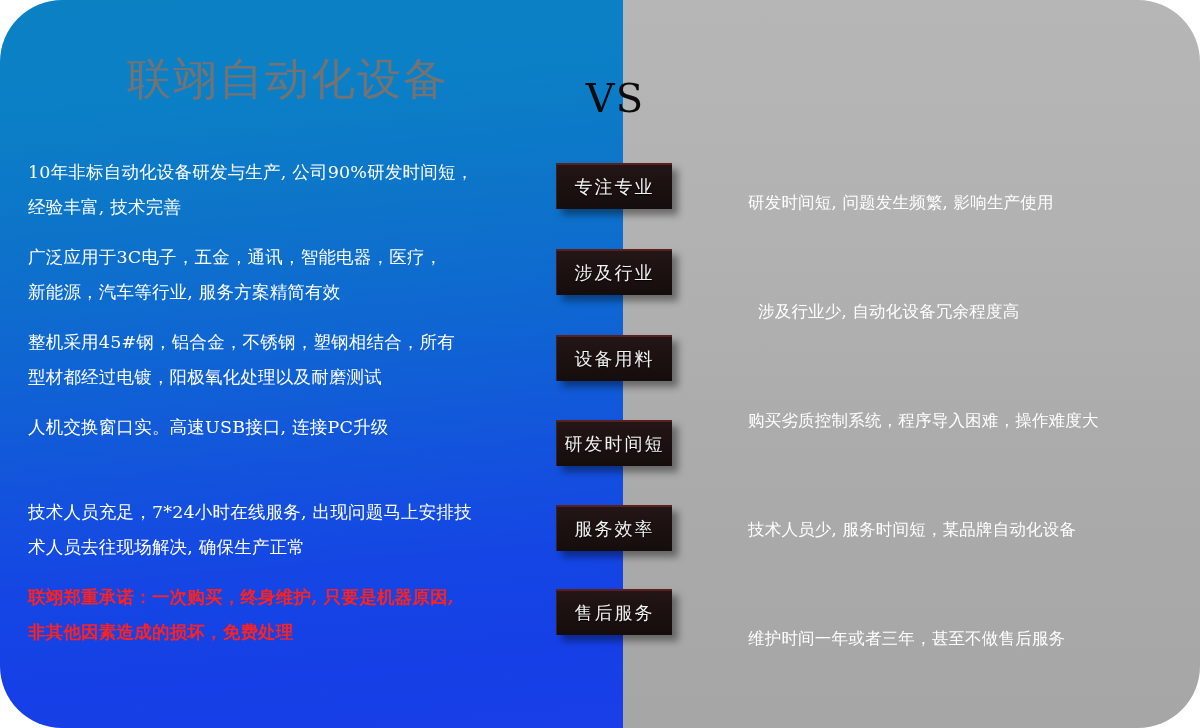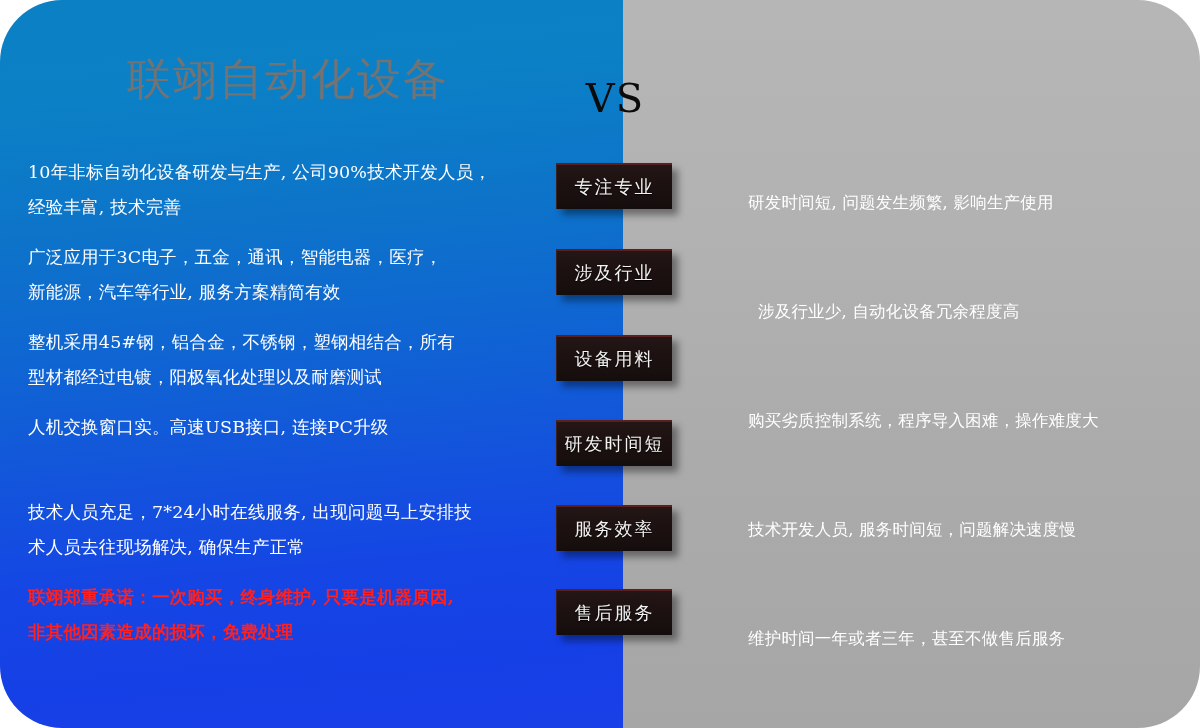--- a/index.html
+++ b/index.html
@@ -166,21 +166,21 @@
 <div id="stage">
 
   <div class="panel panel-left"></div>
   <div class="panel panel-right"></div>
 
   <div class="title-left">联翊自动化设备</div>
   <div class="vs-label">VS</div>
 
   <div class="left-col">
       <div class="left-item">
-        <span class="left-line">10年非标自动化设备研发与生产, 公司90%技术开发人员，</span>
+        <span class="left-line">10年非标自动化设备研发与生产, 公司90%研发时间短，</span>
         <span class="left-line">经验丰富, 技术完善</span>
       </div>
       <div class="left-item">
         <span class="left-line">广泛应用于3C电子，五金，通讯，智能电器，医疗，</span>
         <span class="left-line">新能源，汽车等行业, 服务方案精简有效</span>
       </div>
       <div class="left-item">
         <span class="left-line">整机采用45#钢，铝合金，不锈钢，塑钢相结合，所有</span>
         <span class="left-line">型材都经过电镀，阳极氧化处理以及耐磨测试</span>
       </div>
@@ -201,21 +201,21 @@
       <div class="right-item">
         <span class="right-line">研发时间短, 问题发生频繁, 影响生产使用</span>
       </div>
       <div class="right-item indent">
         <span class="right-line">涉及行业少, 自动化设备冗余程度高</span>
       </div>
       <div class="right-item">
         <span class="right-line">购买劣质控制系统，程序导入困难，操作难度大</span>
       </div>
       <div class="right-item">
-        <span class="right-line">技术开发人员, 服务时间短，问题解决速度慢</span>
+        <span class="right-line">技术人员少, 服务时间短，某品牌自动化设备</span>
       </div>
       <div class="right-item">
         <span class="right-line">维护时间一年或者三年，甚至不做售后服务</span>
       </div>
     </div>
 
 <div class="plaque" style="top: 163px;">
       <span class="plaque-label">专注专业</span>
     </div>
     <div class="plaque" style="top: 249px;">

